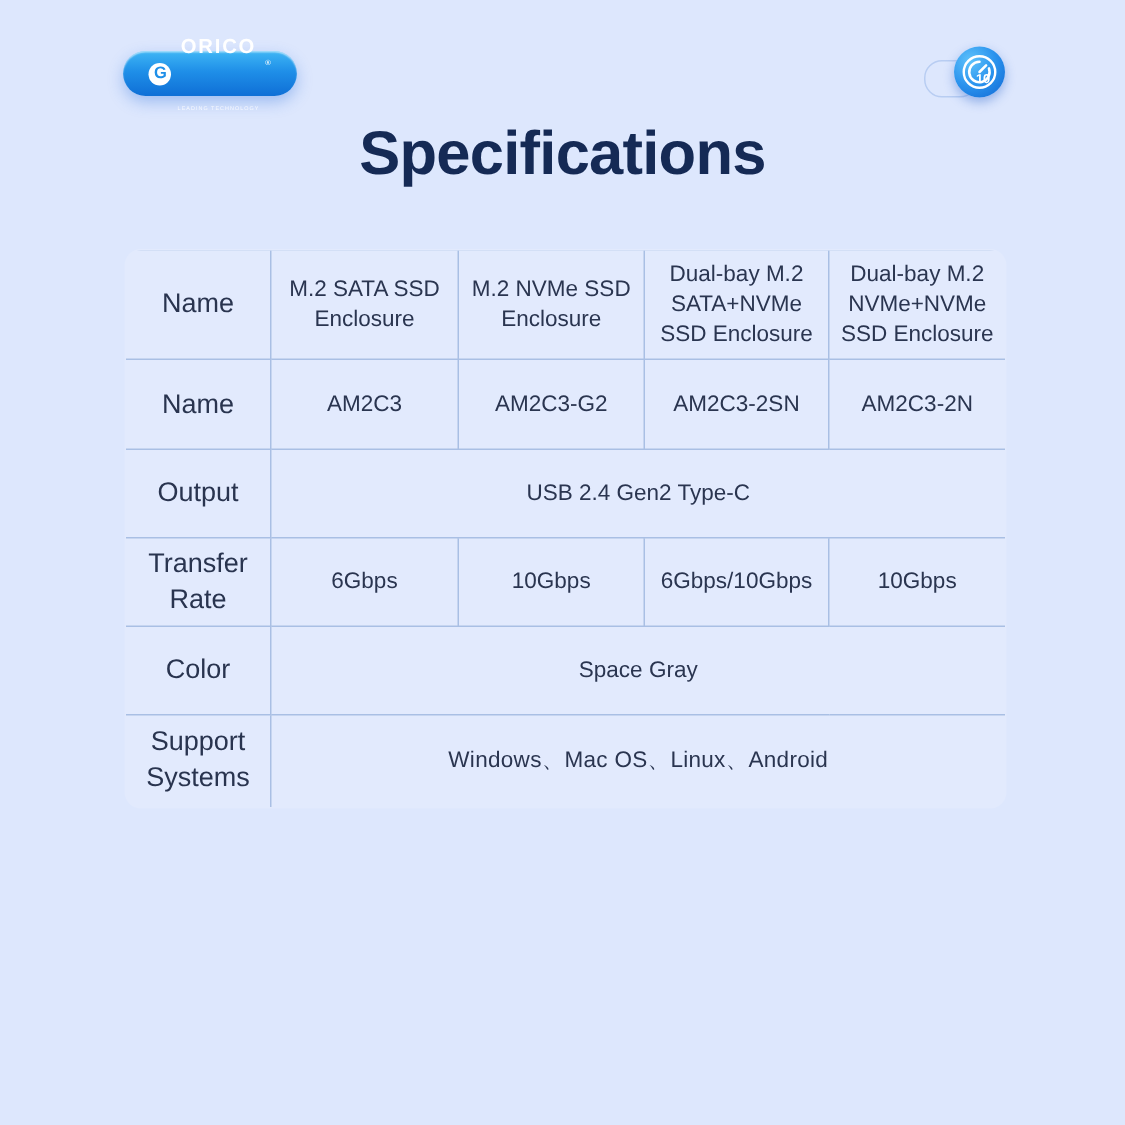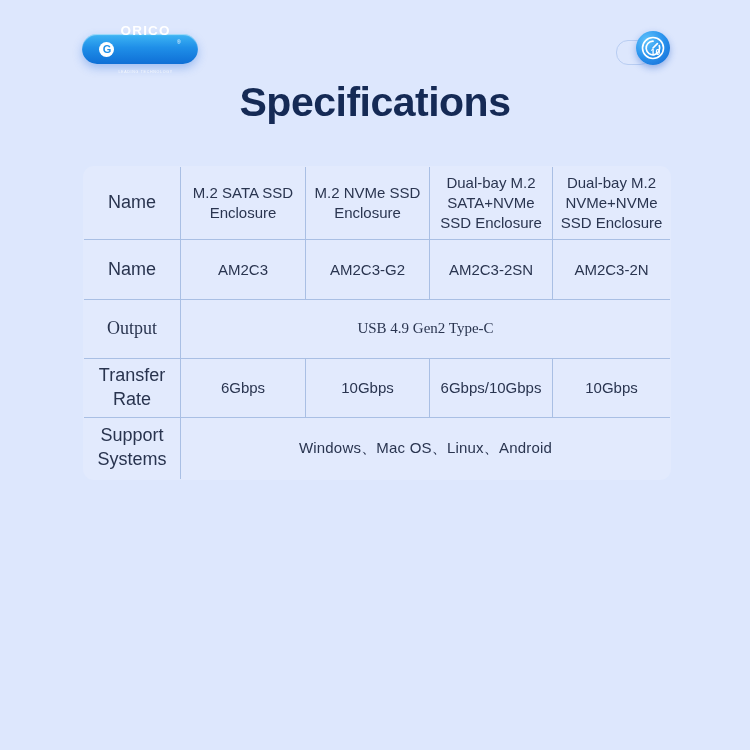--- a/index.html
+++ b/index.html
@@ -140,21 +140,21 @@
     font-size: 18px;
     color: #29344f;
   }
   #spec-table tr:first-child td { border-top: none; }
   #spec-table tr:last-child td { border-bottom: none; }
   #spec-table td:first-child { border-left: none; }
   #spec-table td:last-child { border-right: none; }
 
   .r-head td { height: 62px; }
   .r-model td { height: 49px; }
-  .r-output td { height: 48px; font-family: Liberation Serif, serif; }
+  .r-output td { height: 48px; }
   .r-rate td { height: 47px; }
   .r-cable td { height: 50px; }
   .r-material td { height: 48px; }
   .r-color td { height: 48px; }
   .r-support td { height: 51px; }
 
   .os-cell { font-size: 14px; letter-spacing: 0.2px; }
 </style>
 </head>
 <body>
@@ -200,27 +200,31 @@
     </tr>
     <tr class="r-model">
       <td class="label-cell">Name</td>
       <td>AM2C3</td>
       <td>AM2C3-G2</td>
       <td>AM2C3-2SN</td>
       <td>AM2C3-2N</td>
     </tr>
     <tr class="r-output">
       <td class="label-cell">Output</td>
-      <td colspan="4">USB 4.9 Gen2 Type-C</td>
+      <td colspan="4">USB 2.4 Gen2 Type-C</td>
     </tr>
     <tr class="r-rate">
       <td class="label-cell">Transfer<br>Rate</td>
       <td>6Gbps</td>
       <td>10Gbps</td>
       <td>6Gbps/10Gbps</td>
       <td>10Gbps</td>
     </tr>
+    <tr class="r-color">
+      <td class="label-cell">Color</td>
+      <td colspan="4">Space Gray</td>
+    </tr>
     <tr class="r-support">
       <td class="label-cell">Support<br>Systems</td>
       <td colspan="4" class="os-cell">Windows、Mac OS、Linux、Android</td>
     </tr>
   </tbody>
 </table>
 
 </body></html>

